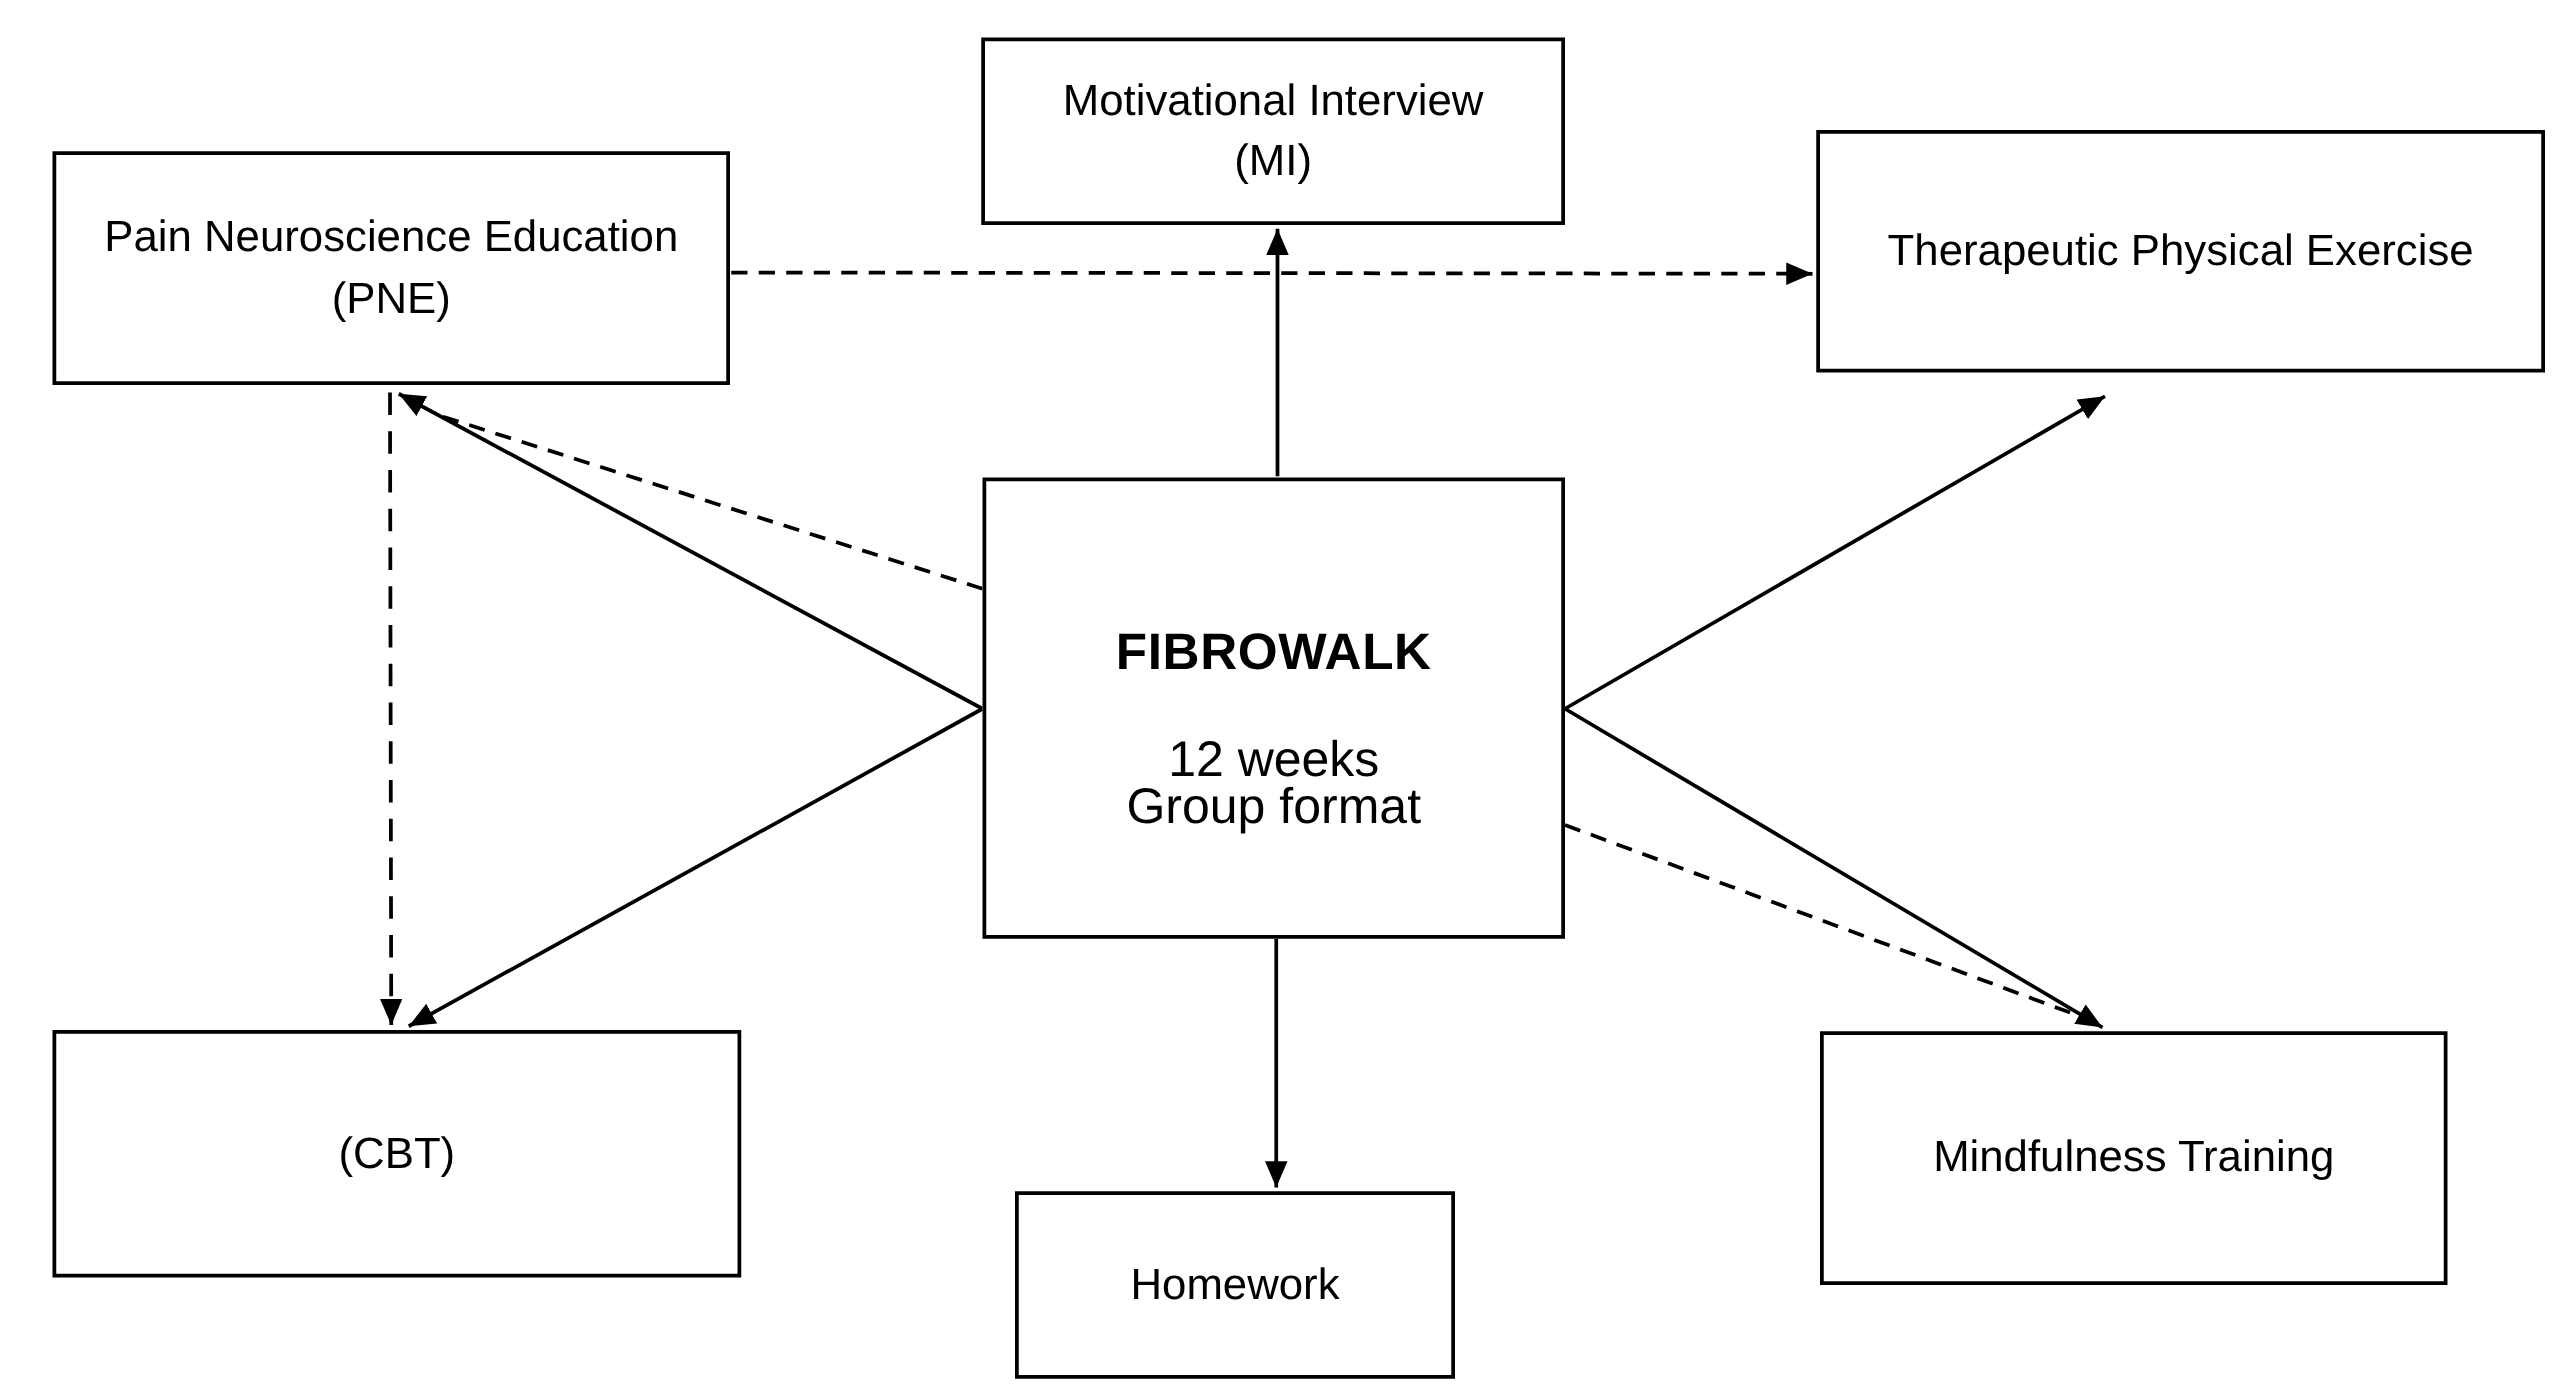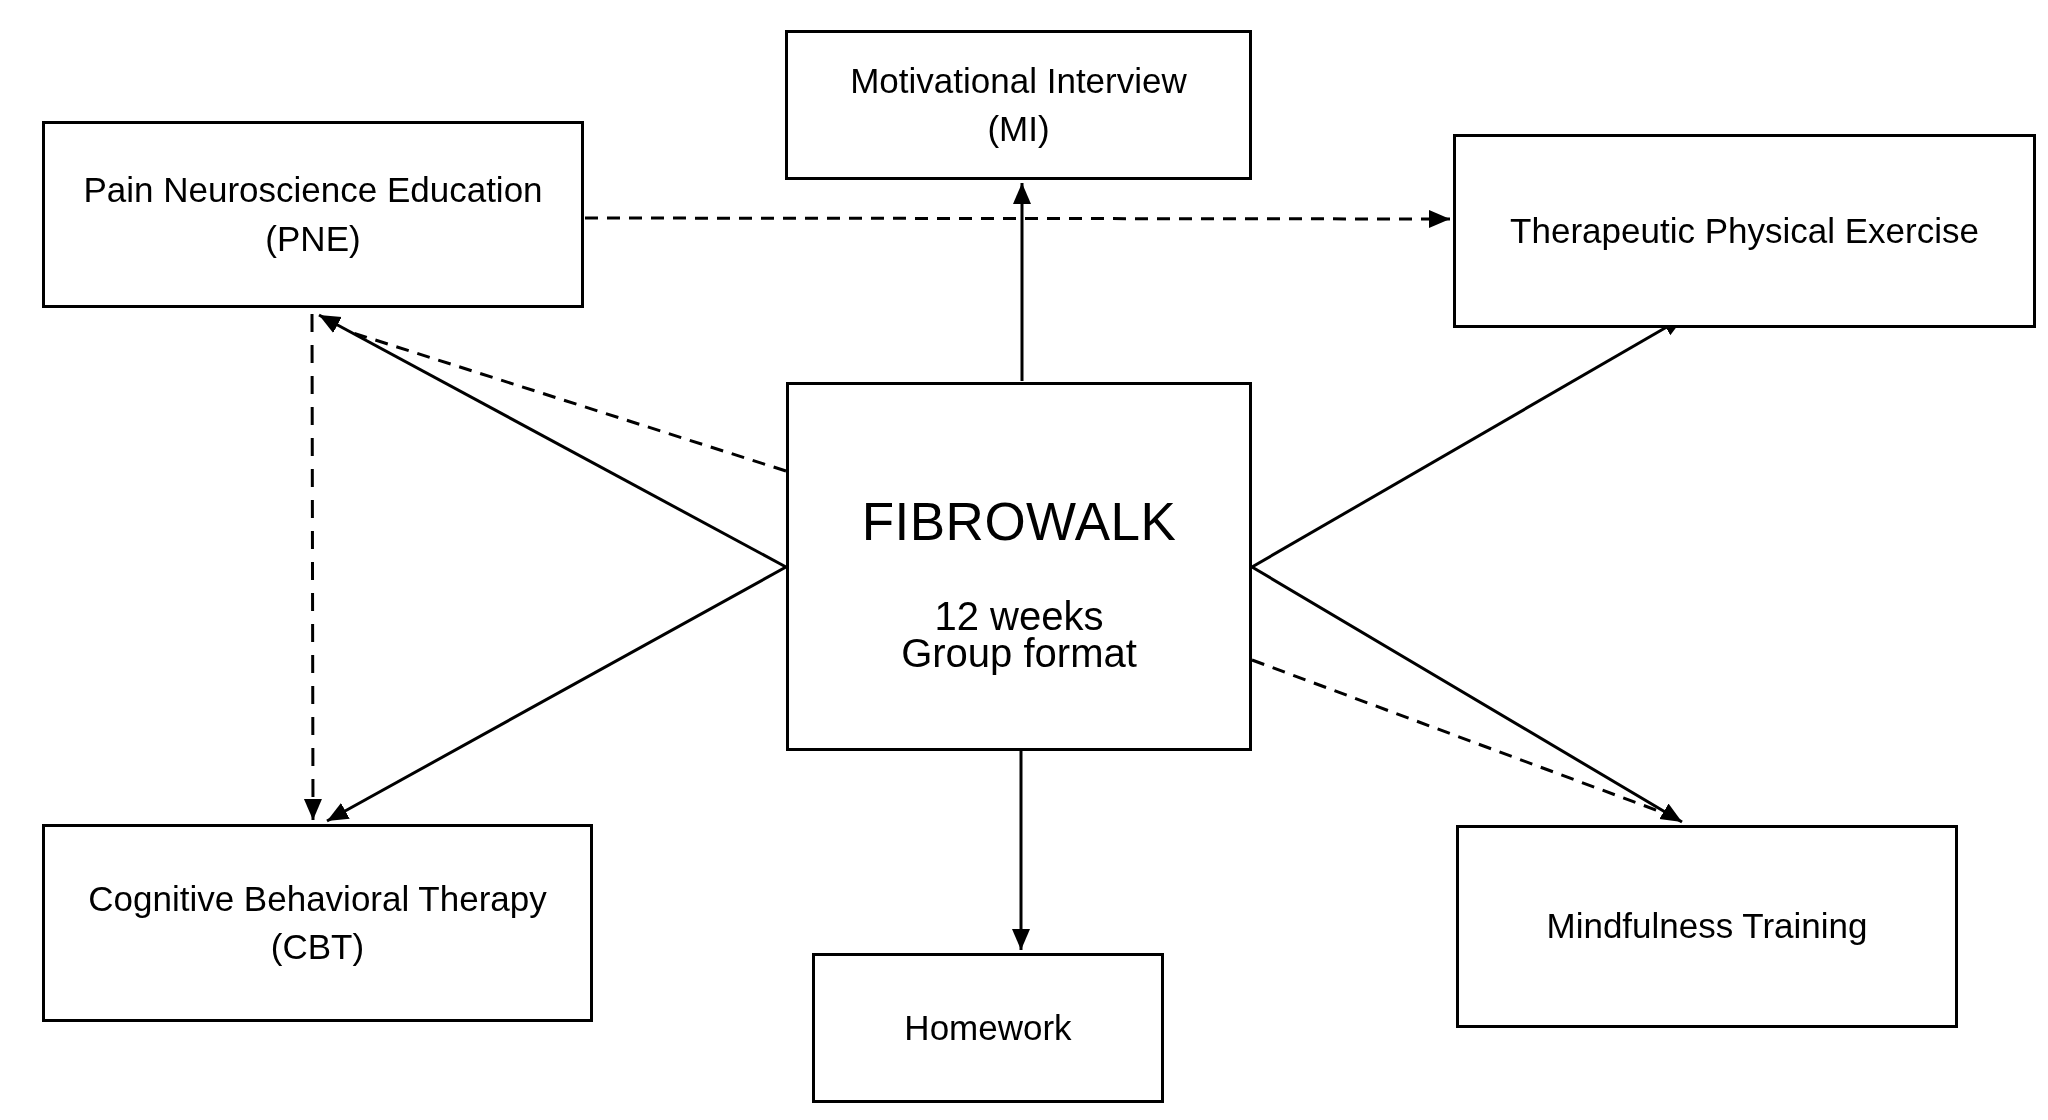--- a/index.html
+++ b/index.html
@@ -33,29 +33,29 @@
     align-items: center;
     justify-content: center;
     text-align: center;
     font-size: 35px;
     line-height: 1.38;
   }
   .node .lbl { padding: 0 12px; }
   
   #node-pne       { left: 42px;   top: 121px; width: 542px; height: 187px; }
   #node-mi        { left: 785px;  top: 30px;  width: 467px; height: 150px; }
-  #node-tpe       { left: 1453px; top: 134px; width: 583px; height: 194px; }
+  #node-tpe       { left: 1453px; top: 104px; width: 583px; height: 194px; }
   #node-fibrowalk { left: 786px;  top: 382px; width: 466px; height: 369px; }
   #node-cbt       { left: 42px;   top: 824px; width: 551px; height: 198px; }
   #node-homework  { left: 812px;  top: 953px; width: 352px; height: 150px; }
   #node-mt        { left: 1456px; top: 825px; width: 502px; height: 203px; }
 
   #node-fibrowalk .fibro-title {
-    font-size: 53px;
-    font-weight: normal;
+    font-size: 41px;
+    font-weight: bold;
     letter-spacing: 0.5px;
     margin-bottom: 40px;
     margin-top: 24px;
   }
   #node-fibrowalk .fibro-sub {
     font-size: 40px;
     line-height: 37px;
     font-weight: normal;
   }
 </style>
@@ -106,21 +106,20 @@
     <div class="lbl">Therapeutic Physical Exercise</div>
   </div>
 
   <div class="node" id="node-fibrowalk">
     <div class="lbl fibro-title">FIBROWALK</div>
     <div class="lbl fibro-sub">12 weeks</div>
     <div class="lbl fibro-sub">Group format</div>
   </div>
 
   <div class="node" id="node-cbt">
-    <div class="lbl">Cognitive Behavioral Therapy</div>
     <div class="lbl">(CBT)</div>
   </div>
 
   <div class="node" id="node-homework">
     <div class="lbl">Homework</div>
   </div>
 
   <div class="node" id="node-mt">
     <div class="lbl">Mindfulness Training</div>
   </div>

